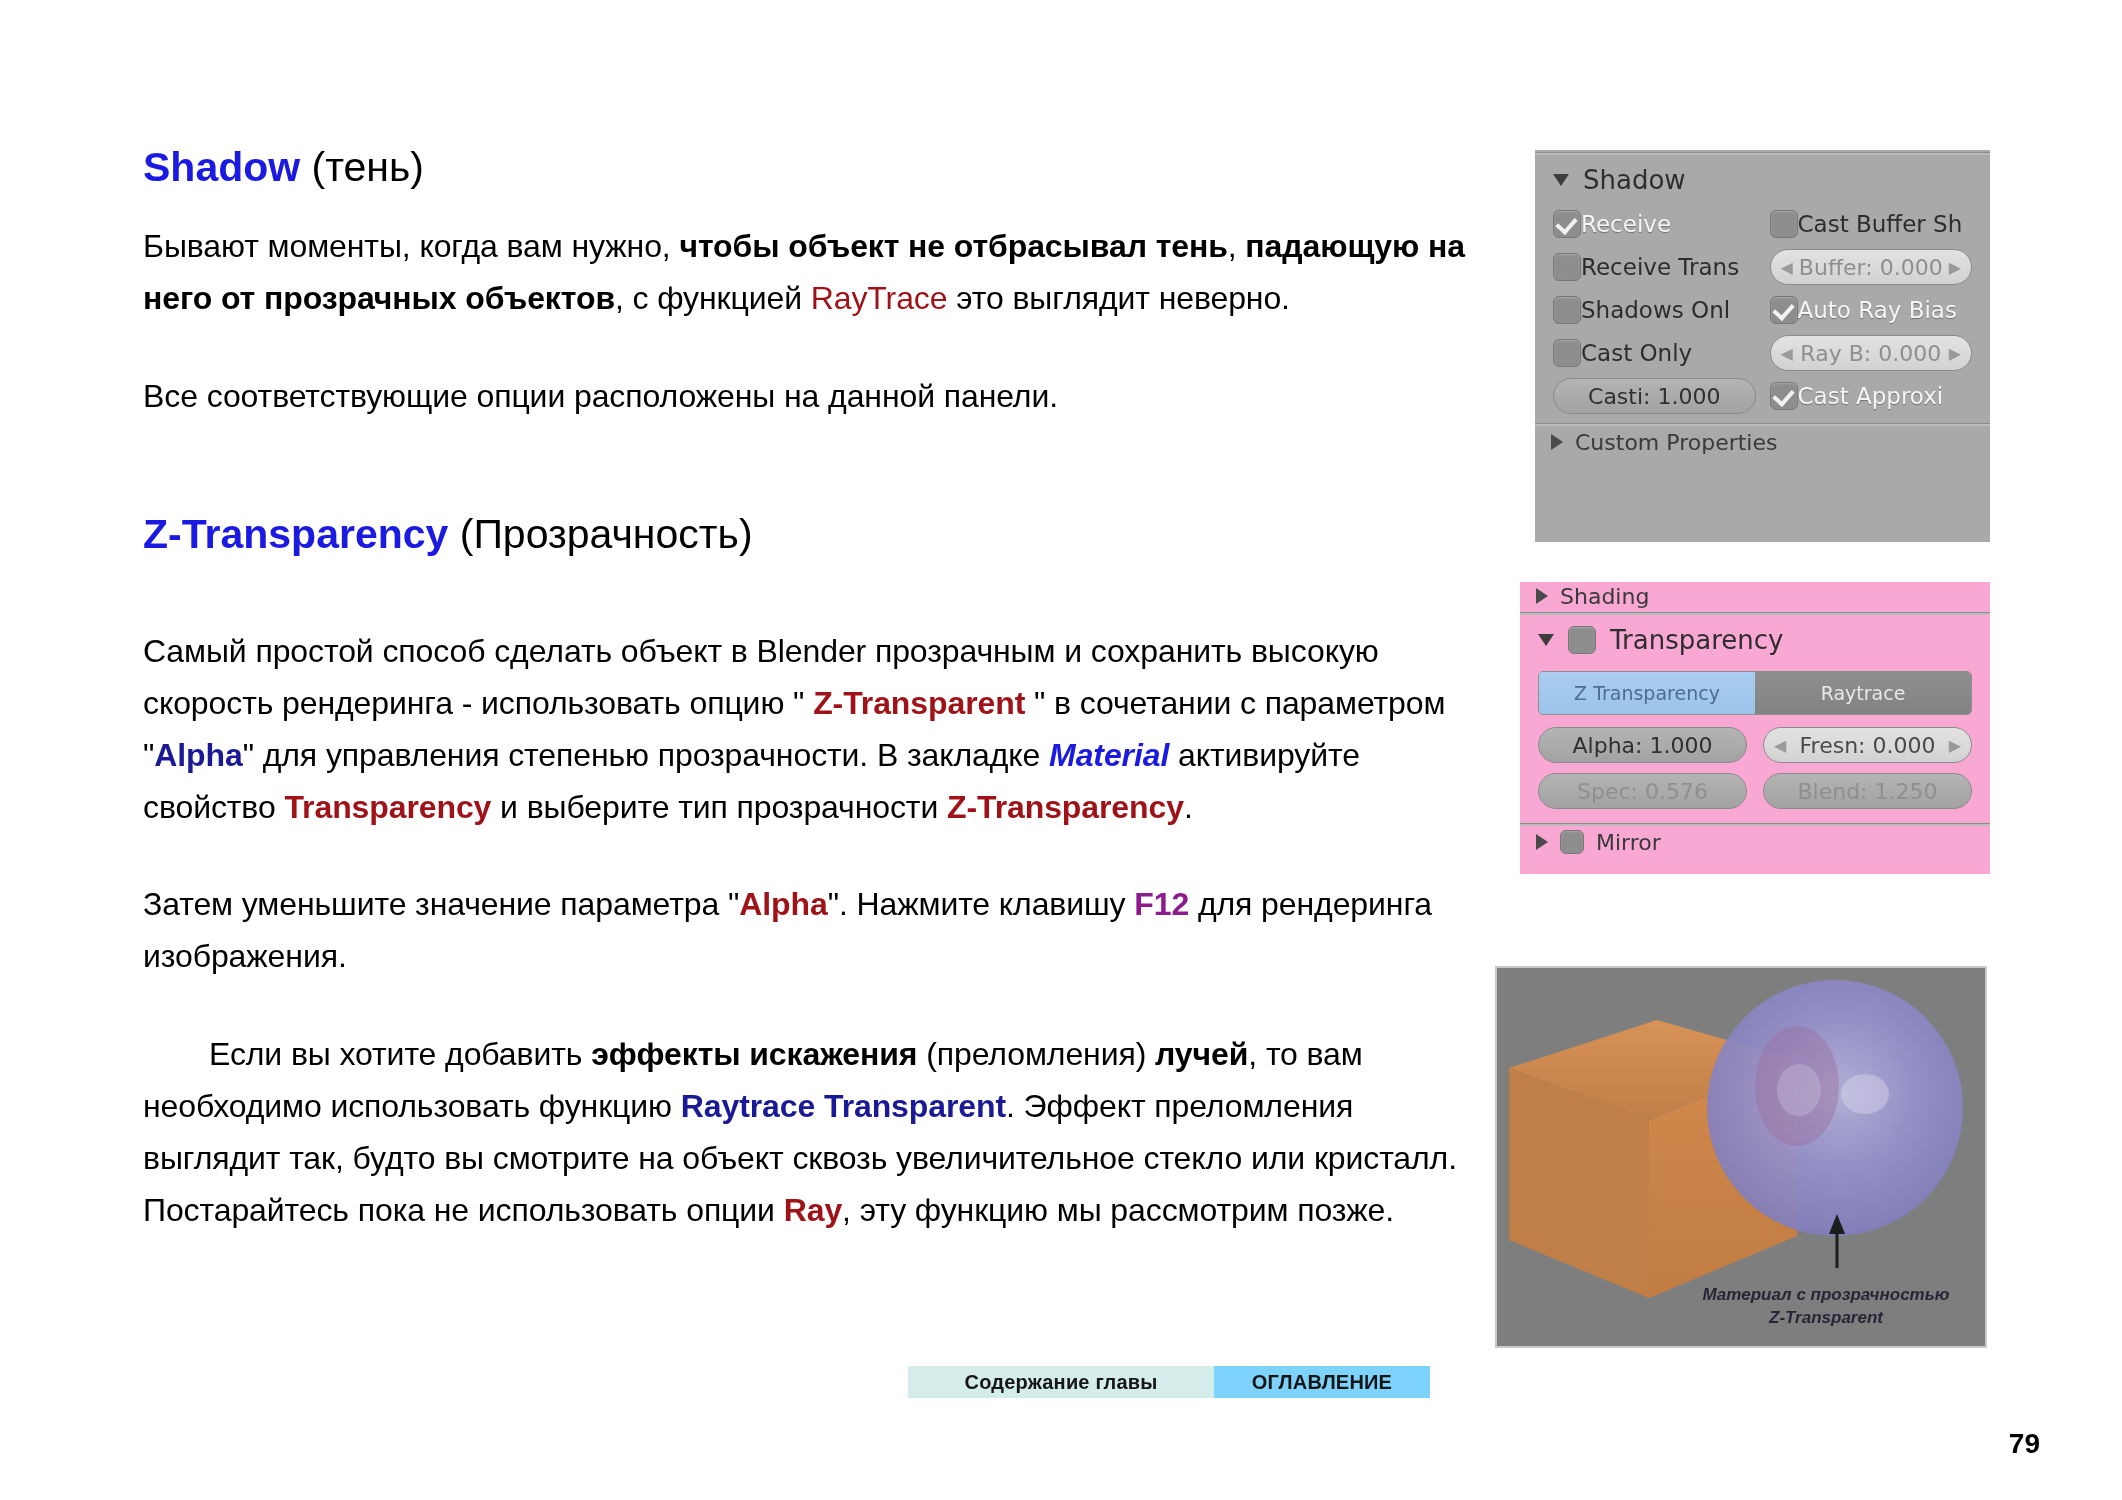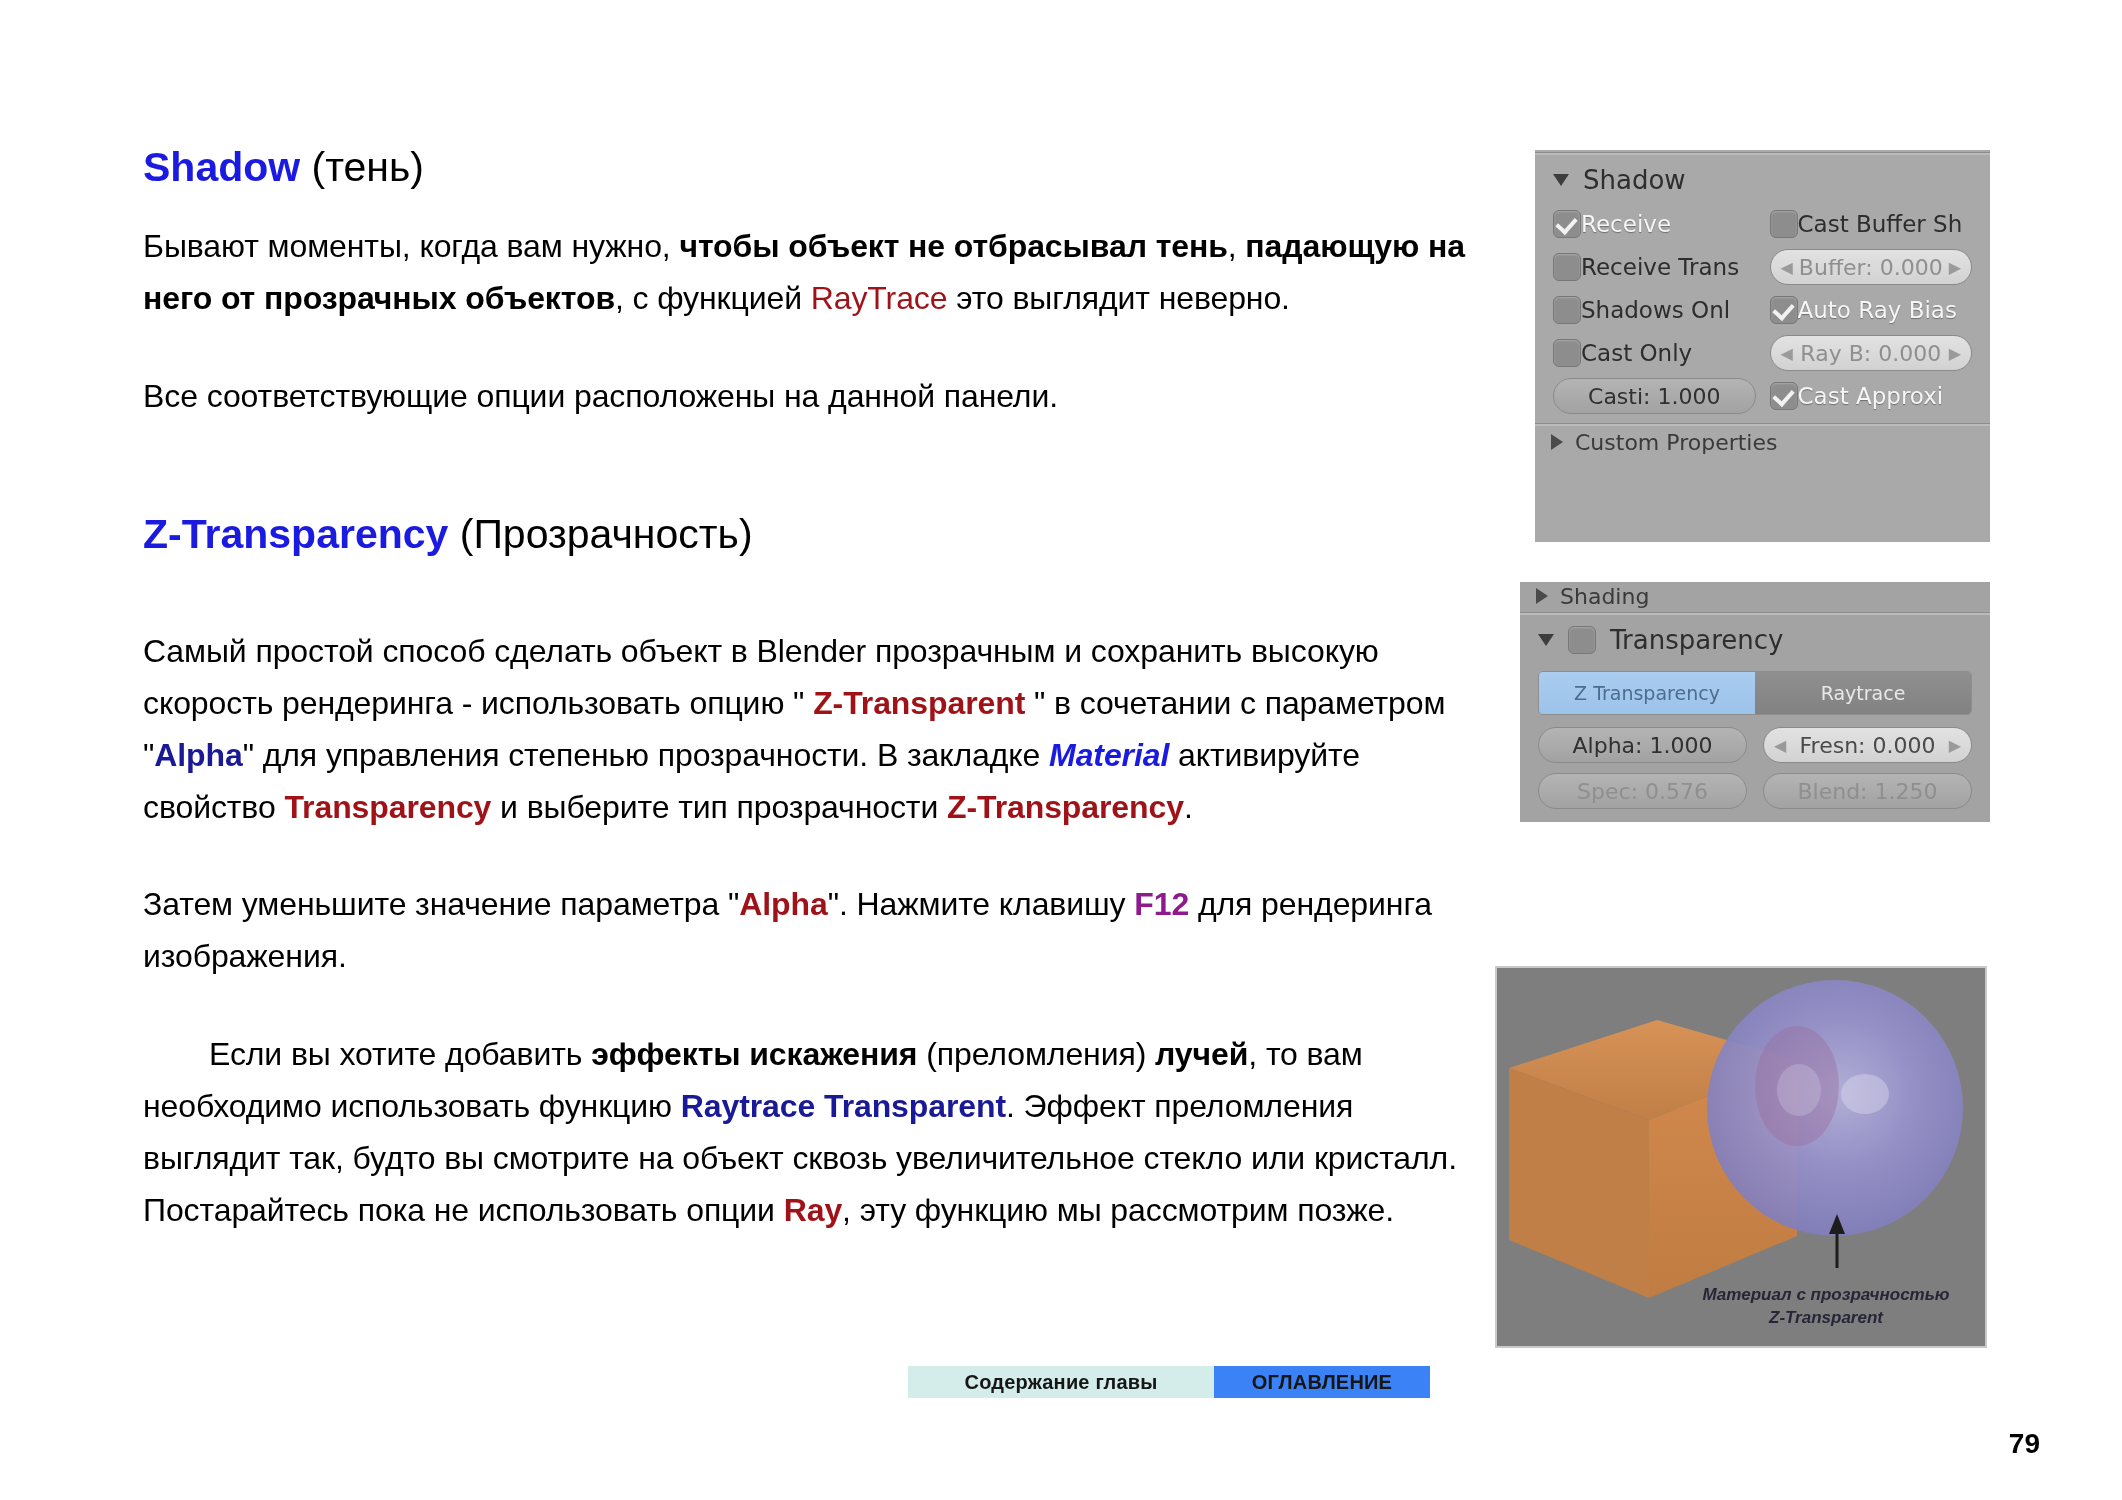--- a/index.html
+++ b/index.html
@@ -70,21 +70,21 @@
     display: flex;
     align-items: center;
     justify-content: center;
     font-size: 20px;
     font-weight: bold;
     color: #161616;
     padding: 4px 18px;
     letter-spacing: 0.2px;
   }
   .nav-chip.chapter { background: #d4ecea; min-width: 270px; }
-  .nav-chip.toc     { background: #3b82f6; min-width: 180px; align-items: flex-end; }
+  .nav-chip.toc     { background: #7dd3fc; min-width: 180px; align-items: flex-end; }
 
   .page-num {
     position: absolute;
     right: 82px;
     top: 1428px;
     font-size: 28px;
     font-weight: bold;
     color: #000;
   }
 
@@ -205,22 +205,22 @@
     transform: translateY(-50%);
   }
   .pill .arrL { left: 10px; }
   .pill .arrR { right: 10px; }
 
   
   #transparency-panel {
     left: 1520px;
     top: 582px;
     width: 470px;
-    height: 240px;
-    background: #a3a3a3;
+    height: 292px;
+    background: #f9a8d4;
   }
   .seg-group {
     display: flex;
     margin: 10px 18px 12px 18px;
     height: 42px;
     border-radius: 5px;
     overflow: hidden;
     border: 1px solid #8e8e8e;
   }
   .seg {

